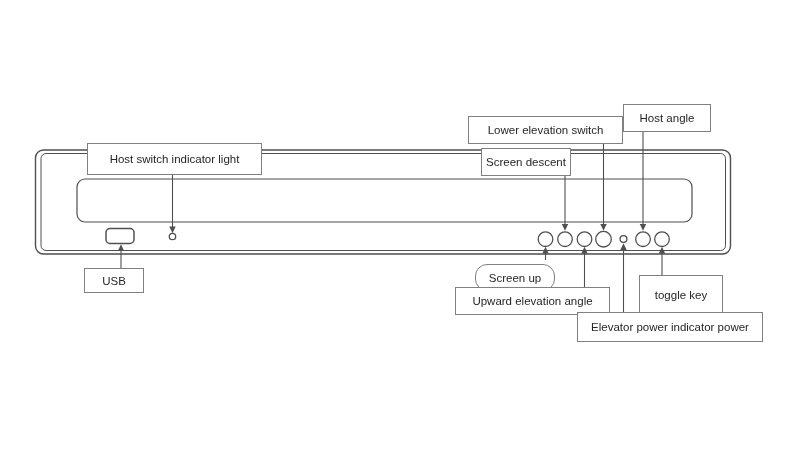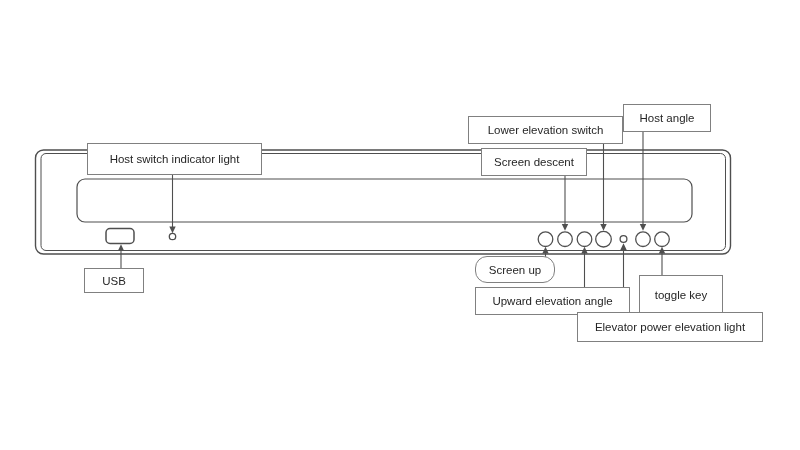--- a/index.html
+++ b/index.html
@@ -21,24 +21,24 @@
   .arrow{fill:var(--line);stroke:none;}
   .label{
     position:absolute;box-sizing:border-box;z-index:2;
     border:1px solid var(--box-border);background:var(--background);
     display:flex;align-items:center;justify-content:center;
     font-size:11.5px;color:var(--text);white-space:nowrap;
   }
   .lbl-host-indicator{left:87px;top:113px;width:175px;height:32px;margin-top:30px;}
   .lbl-lower-elevation{left:468px;top:116px;width:155px;height:28px;}
   .lbl-host-switch{left:623px;top:104px;width:88px;height:28px;}
-  .lbl-screen-descent{left:481px;top:148px;width:106px;height:28px;}
+  .lbl-screen-descent{left:481px;top:148px;width:90px;height:28px;}
   .lbl-usb{left:84px;top:268px;width:60px;height:25px;}
-  .lbl-screen-up{left:475px;top:256px;width:80px;height:27px;border-radius:12px;}
-  .lbl-upward-elevation{left:455px;top:287px;width:155px;height:28px;margin-left:20px;}
+  .lbl-screen-up{left:475px;top:264px;width:80px;height:27px;border-radius:12px;}
+  .lbl-upward-elevation{left:455px;top:287px;width:155px;height:28px;}
   .lbl-toggle-key{left:639px;top:275px;width:84px;height:40px;}
   .lbl-elevator-power{left:577px;top:312px;width:186px;height:30px;}
 </style>
 </head>
 <body>
 
 <div class="stage">
 
   <svg class="diagram-svg" width="800" height="450" viewBox="0 0 800 450">
 
@@ -96,15 +96,15 @@
   <div class="label lbl-screen-descent">Screen descent</div>
 
   <div class="label lbl-usb">USB</div>
 
   <div class="label lbl-screen-up">Screen up</div>
 
   <div class="label lbl-upward-elevation">Upward elevation angle</div>
 
   <div class="label lbl-toggle-key">toggle key</div>
 
-  <div class="label lbl-elevator-power">Elevator power elevation light</div>
+  <div class="label lbl-elevator-power">Elevator power indicator power</div>
 
 </div>
 
 </body></html>

